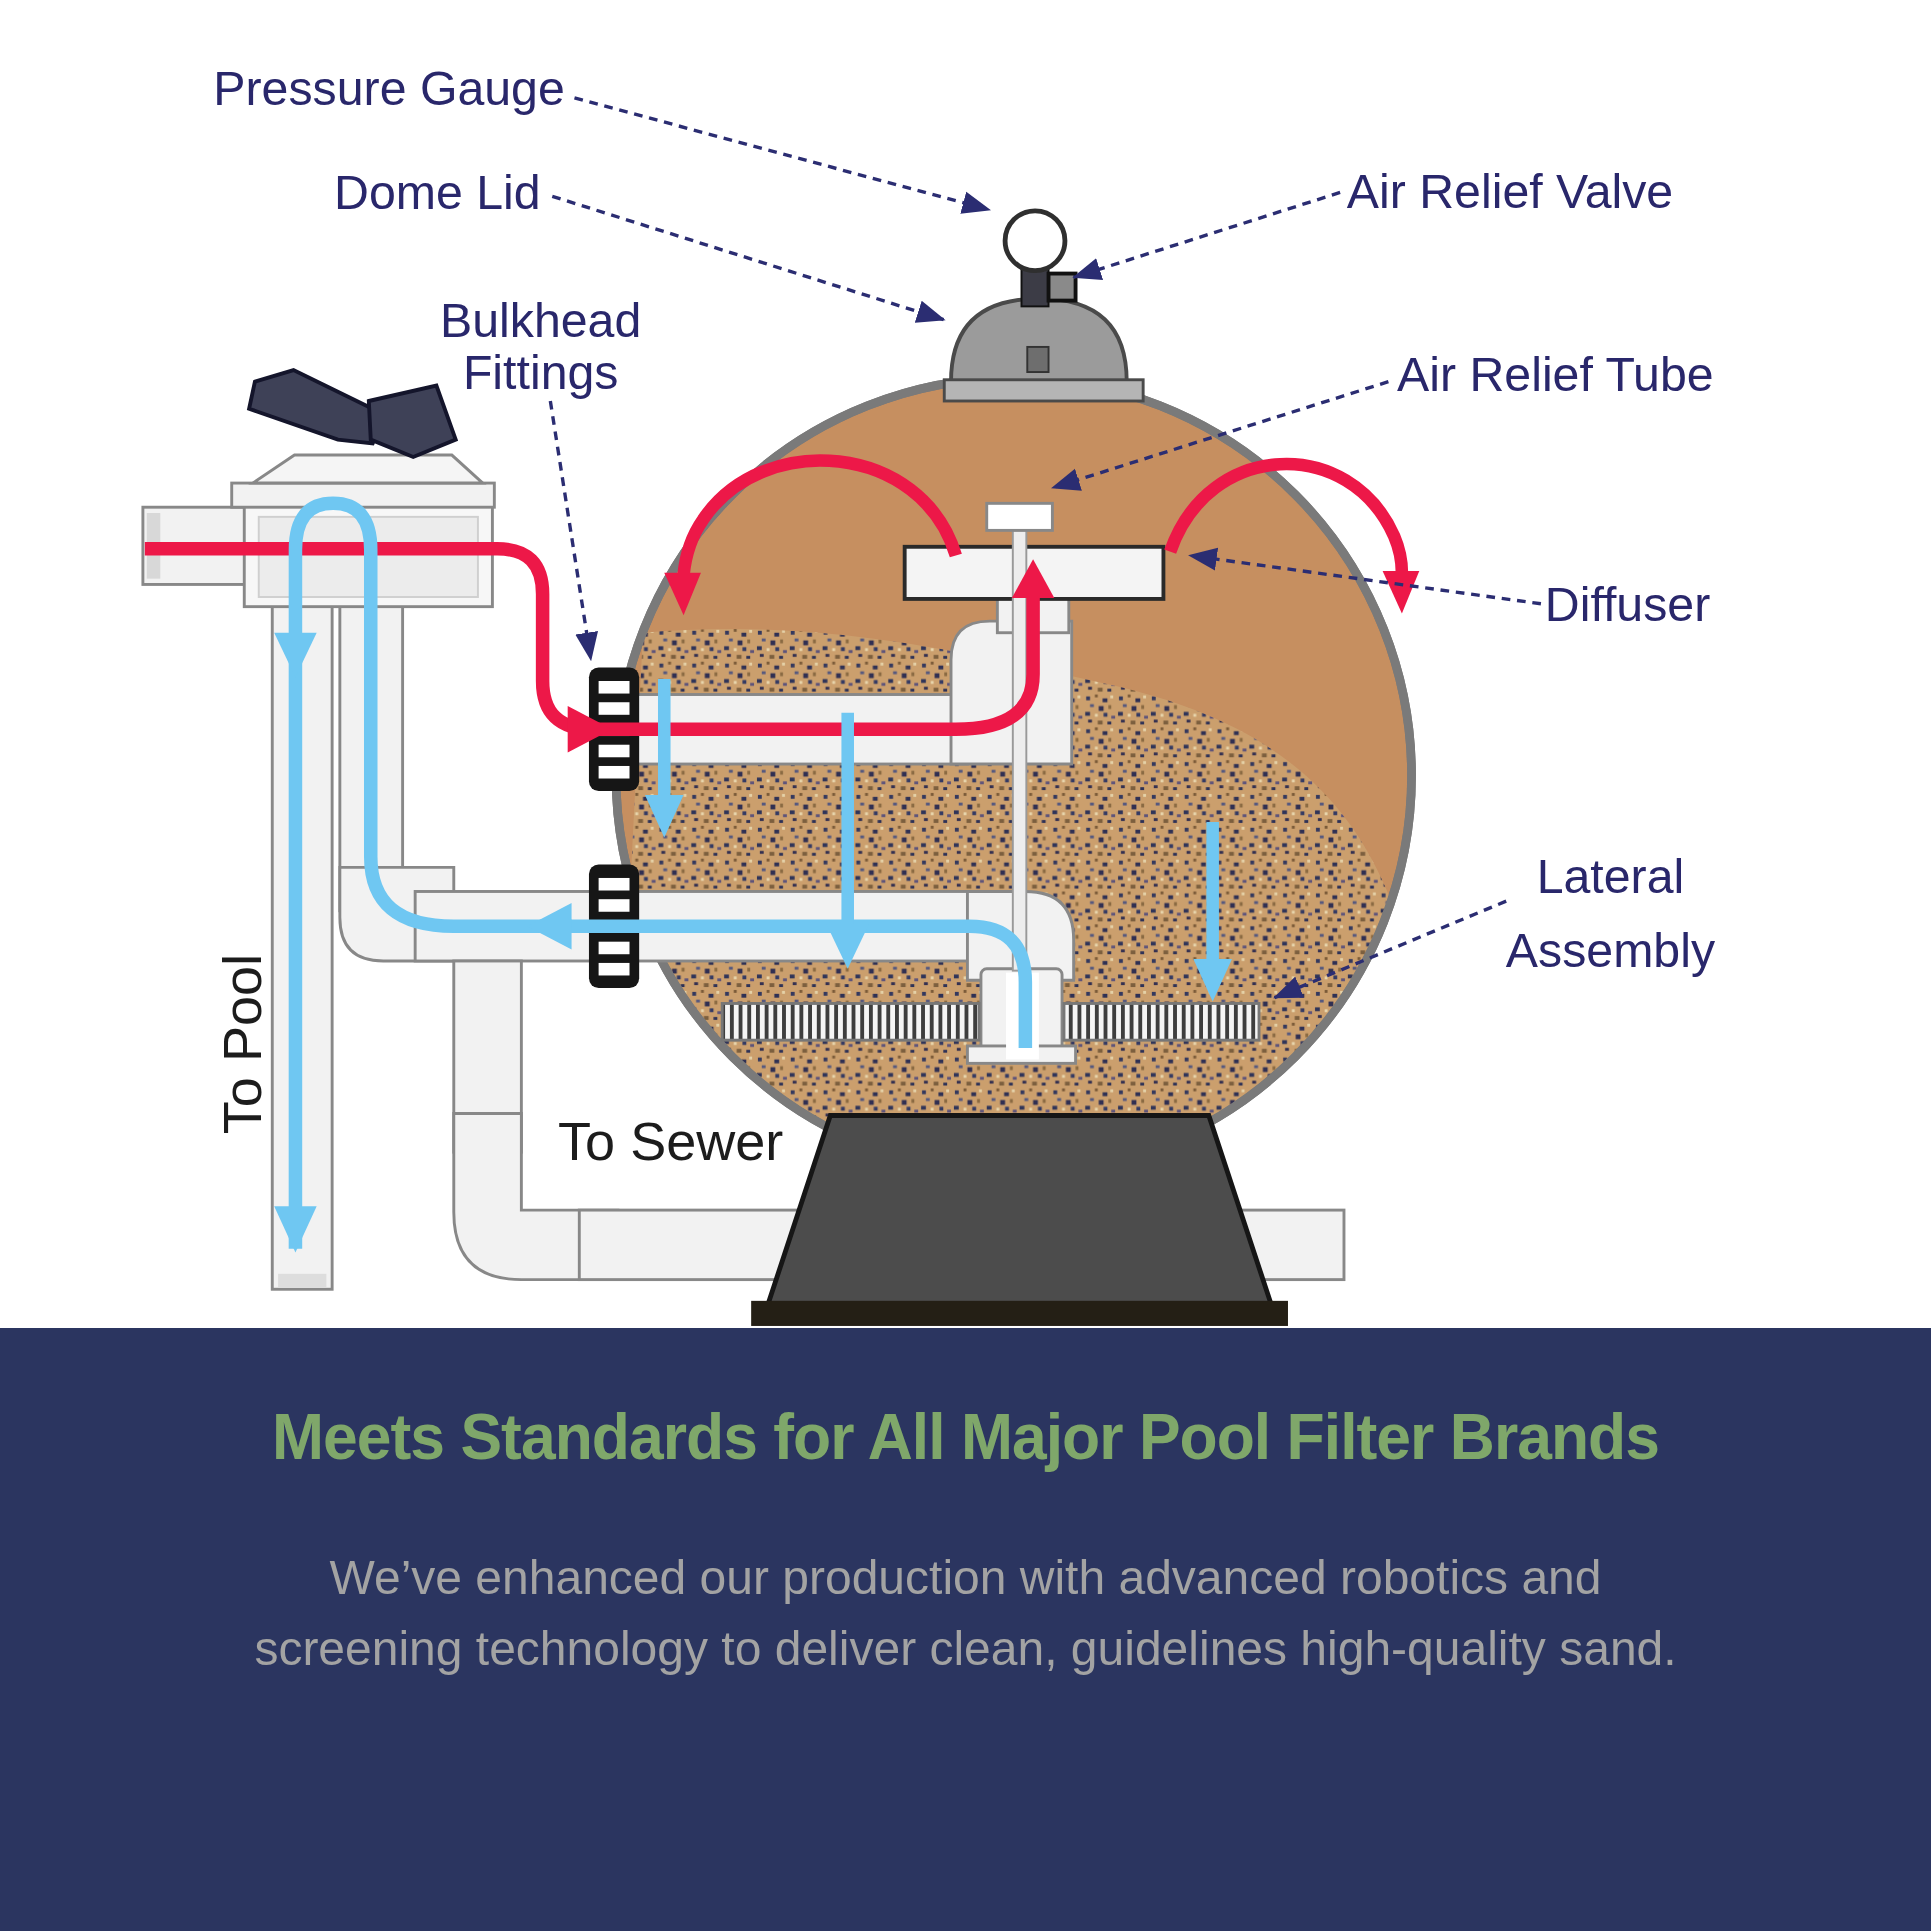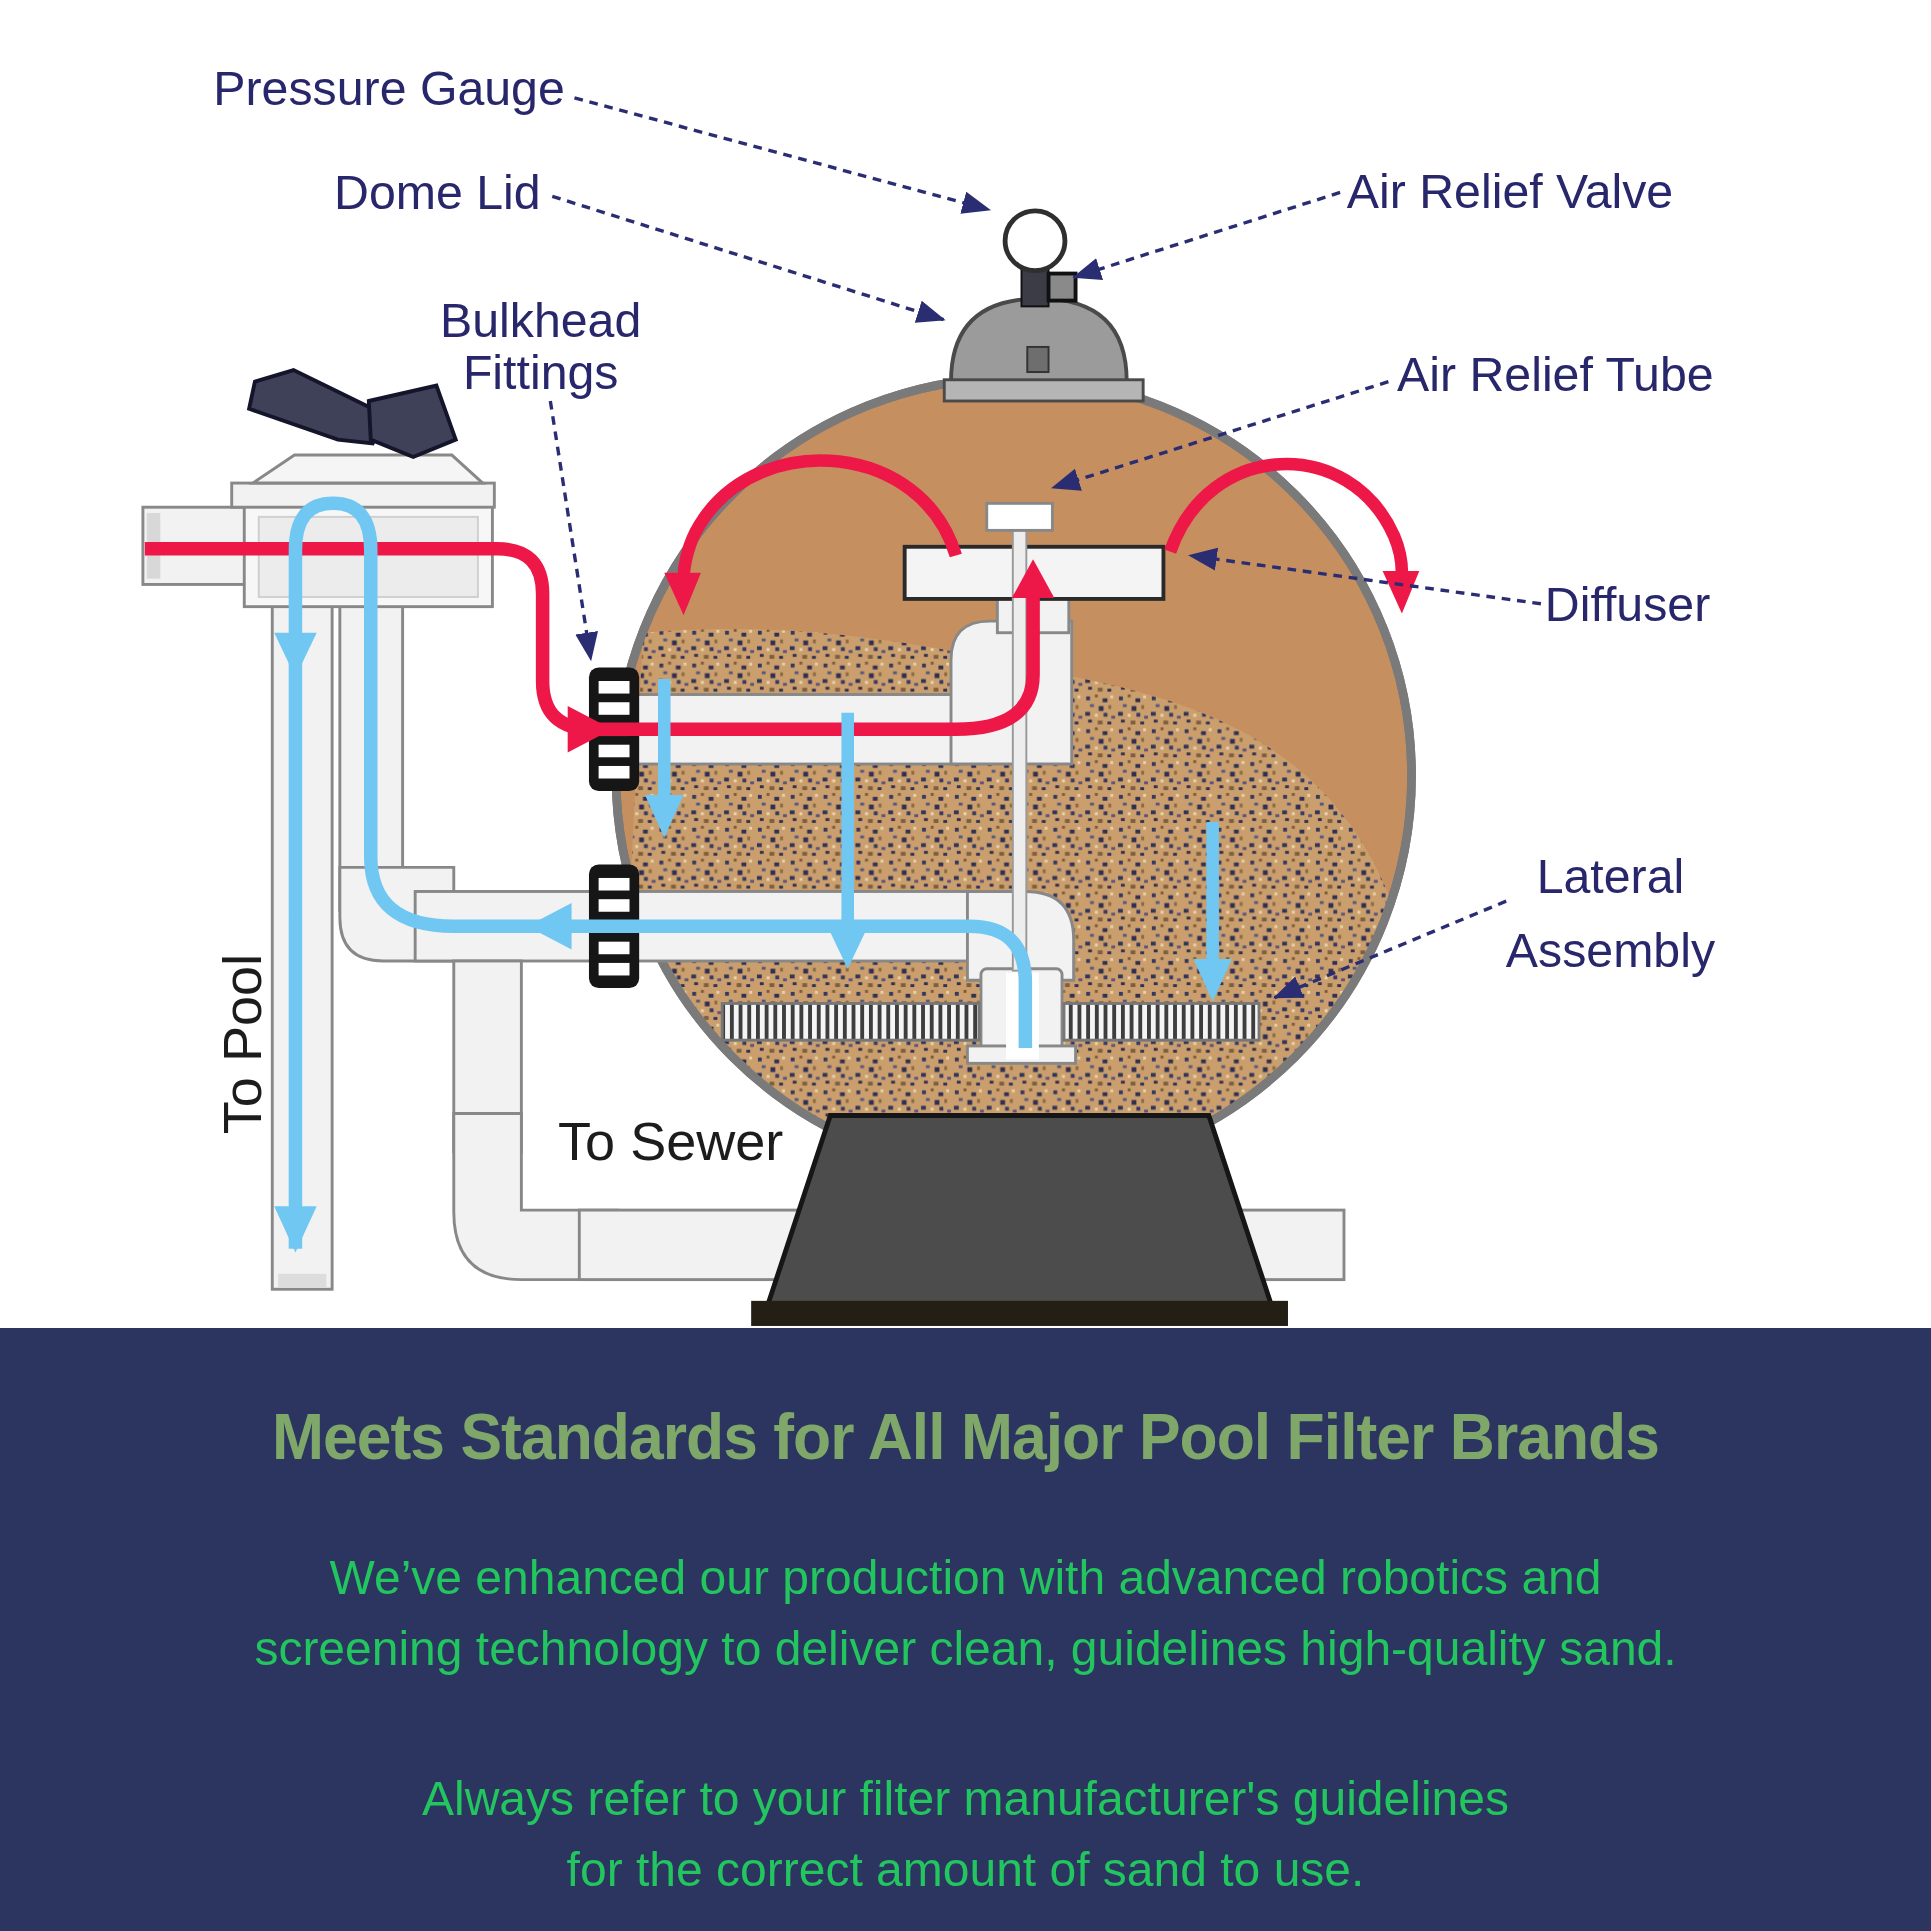--- a/index.html
+++ b/index.html
@@ -1,20 +1,20 @@
 <!DOCTYPE html>
 <html><head>
 <meta charset="utf-8">
 <style>
   html,body{margin:0;padding:0;background:#ffffff;}
   .page{width:1931px;height:1931px;position:relative;font-family:"Liberation Sans",sans-serif;overflow:hidden;background:#fff;}
   .diagram{position:absolute;top:3px;left:0;width:1931px;height:1328px;background:#fff;}
   .band{position:absolute;top:1328px;left:0;width:1931px;height:603px;background:#2b3560;text-align:center;color:#fff;}
   .band .heading{margin-top:71px;font-size:65px;font-weight:bold;color:#7fa76a;letter-spacing:-1px;transform:scaleX(0.96);transform-origin:center;}
-  .band .para{font-size:48px;line-height:71px;color:#22c55e;font-weight:400;}
+  .band .para{font-size:48px;line-height:71px;color:#a3a3a3;font-weight:400;}
   .band .para.first{margin-top:68px;}
   .band .para.second{margin-top:79px;}
   svg text{font-family:"Liberation Sans",sans-serif;}
   .lbl{fill:#29276B;font-size:50px;}
   .plain{fill:#1c1c1c;font-size:56px;}
 </style>
 </head>
 <body>
 
 <div class="page">
@@ -189,19 +189,15 @@
       </g>
     </svg>
   </div>
 
   <div class="band">
     <div class="heading">Meets Standards for All Major Pool Filter Brands</div>
     <div class="para first">
       <div>We’ve enhanced our production with advanced robotics and</div>
       <div>screening technology to deliver clean, guidelines high-quality sand.</div>
     </div>
-    <div class="para second">
-      <div>Always refer to your filter manufacturer's guidelines</div>
-      <div>for the correct amount of sand to use.</div>
-    </div>
   </div>
 </div>
 
 
 </body></html>

